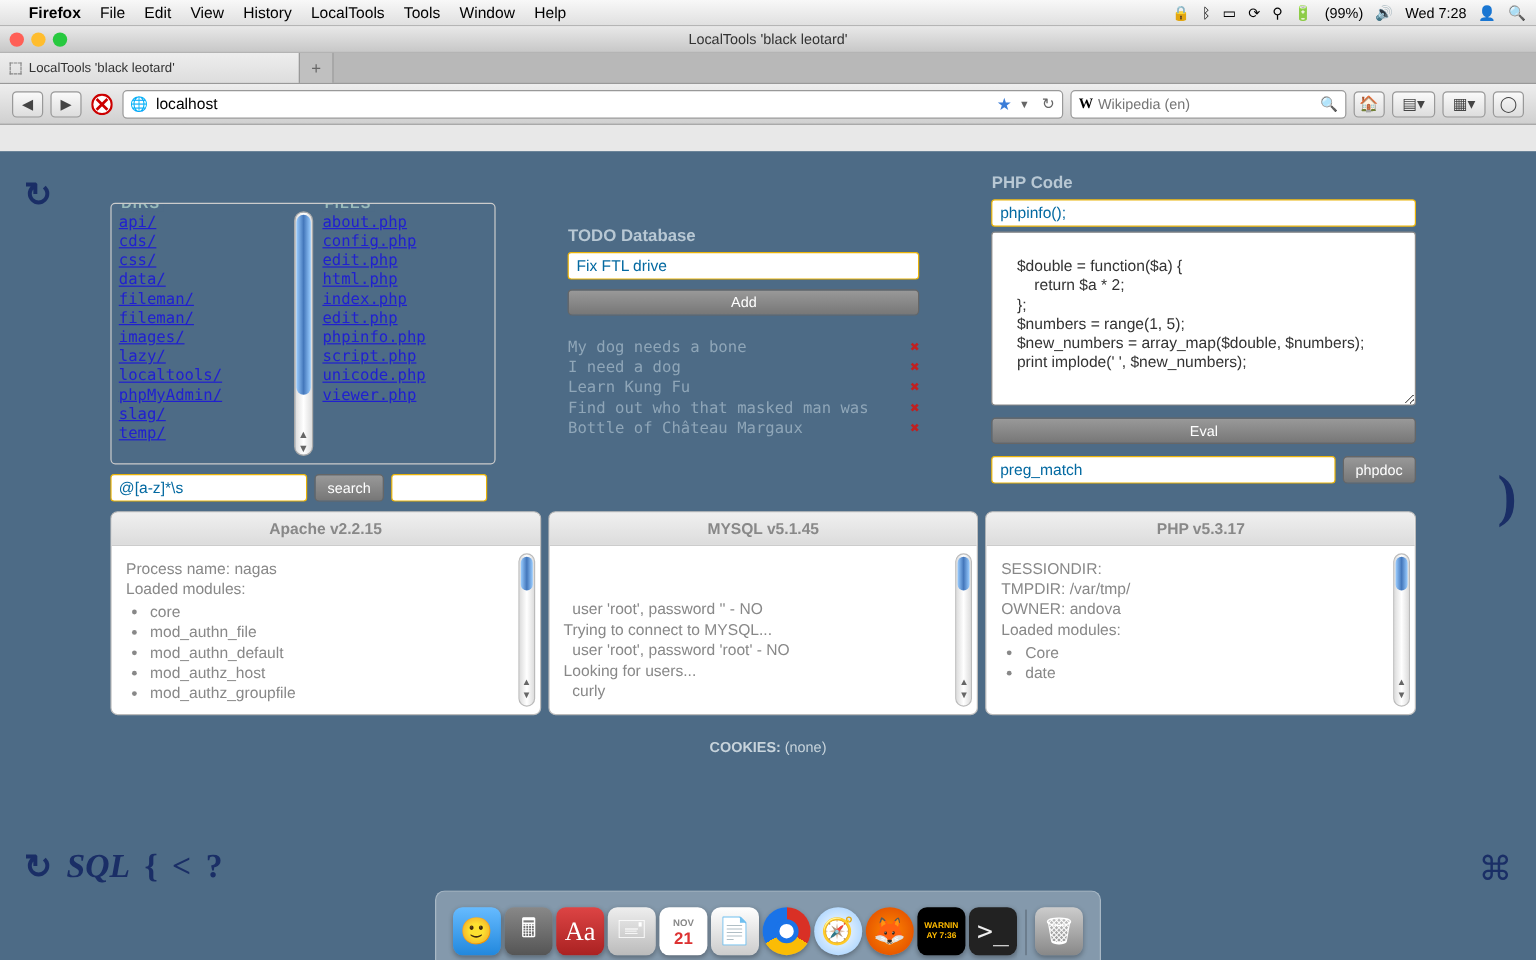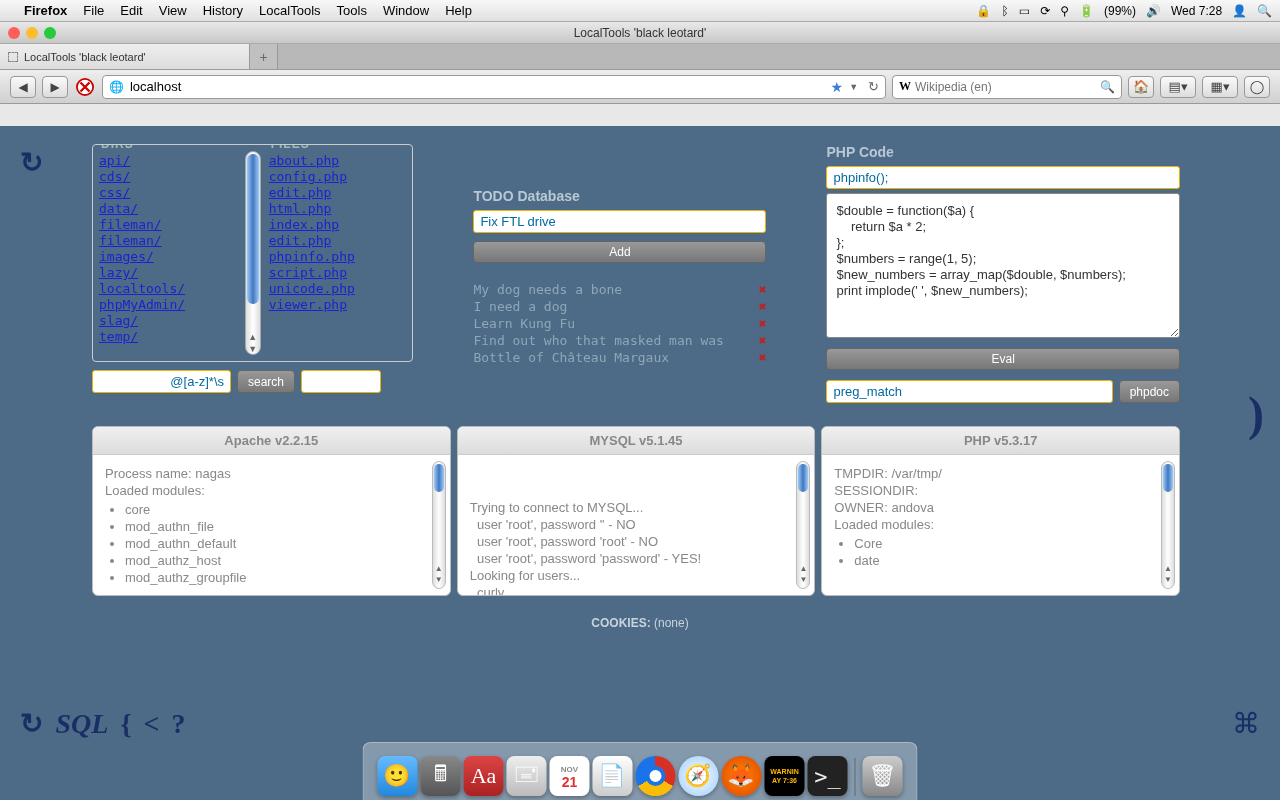--- a/index.html
+++ b/index.html
@@ -47,21 +47,21 @@
 
 .content { position: absolute; top: 104px; left: 0; right: 0; bottom: 0; background: #4d6b86; color: #fff; }
 .refresh-main { position: absolute; top: 20px; left: 20px; color: #1a2e66; font-size: 28px; font-weight: bold; cursor: pointer; }
 .rparen { position: absolute; right: 16px; top: 260px; color: #1a2e66; font-size: 48px; font-family: Georgia, serif; font-weight: bold; }
 
 .row1 { position: absolute; top: 18px; left: 92px; right: 100px; display: flex; gap: 60px; }
 .col { display: flex; flex-direction: column; }
 
 
 .dirfiles { width: 340px; }
-.filebox { border: 1px solid #ccc; border-radius: 4px; display: flex; height: 218px; background: #4d6b86; position: relative; }
+.filebox { border: 1px solid #ccc; border-radius: 4px; display: flex; height: 218px; background: #4d6b86; position: relative; margin-top: 25px; }
 .filebox fieldset { border: none; padding: 0 6px; flex: 1; position: relative; overflow: hidden;}
 .filebox legend { font-size: 12px; font-weight: bold; color: #9bb; letter-spacing: 1px; position: absolute; top: -8px; background: #4d6b86; padding: 0 2px;}
 .filelist { padding-top: 8px; font-family: Monaco, monospace; font-size: 13px; line-height: 16px; }
 .filelist a { color: #2020d0; text-decoration: underline; display: block; }
 .scrollbar { width: 16px; background: linear-gradient(to right,#ddd,#fff,#ddd); border-radius: 8px; margin: 6px 2px; position: relative; border: 1px solid #aaa; }
 .scrollthumb { position: absolute; top: 2px; left: 1px; right: 1px; height: 150px; background: linear-gradient(to right,#9cf,#47b,#9cf); border-radius: 7px; }
 .scrollbar .arr { position: absolute; left: 0; right: 0; text-align: center; font-size: 9px; color: #666; }
 .scrollbar .au { bottom: 12px; } .scrollbar .ad { bottom: 0; }
 .searchrow { display: flex; gap: 6px; margin-top: 8px; }
 .textin { background: #fff; border: 1px solid #eab308; border-radius: 3px; padding: 3px 6px; font-size: 13px; color: #0369a1; font-family: inherit;}
@@ -72,21 +72,21 @@
 .secthdr { font-size: 14px; font-weight: bold; color: #b8c8d4; margin-bottom: 6px; }
 .todoin { width: 100%; }
 .addbtn { margin-top: 8px; }
 .todolist { margin-top: 18px; font-family: Monaco, monospace; font-size: 13px; color: #8fa6b8; line-height: 17px; }
 .todolist div { display: flex; justify-content: space-between; align-items: center; }
 .todolist .x { color: #c02020; font-weight: bold; font-size: 13px; cursor: pointer; }
 
 
 .phpc { width: 374px; }
 .phpin { width: 100%; }
-.codearea { width: 100%; height: 145px; margin-top: 4px; background: #fff; border: 1px solid #888; border-radius: 3px; padding: 9px; font-family: "Lucida Grande", sans-serif; font-size: 13px; color: #333; resize: both; line-height: 16px; }
+.codearea { width: 100%; height: 145px; margin-top: 4px; background: #fff; border: 1px solid #888; border-radius: 3px; padding: 20px; font-family: "Lucida Grande", sans-serif; font-size: 13px; color: #333; resize: both; line-height: 16px; }
 .evalbtn { margin-top: 10px; }
 .docrow { display: flex; gap: 6px; margin-top: 10px; }
 #docin { flex: 1; }
 
 
 .row2 { position: absolute; top: 300px; left: 92px; right: 100px; display: flex; gap: 6px; }
 .panel { flex: 1; background: #fff; border: 1px solid #bbb; border-radius: 6px; overflow: hidden; height: 170px; display: flex; flex-direction: column; }
 .panelhdr { background: linear-gradient(#f0f0f0,#dcdcdc); text-align: center; padding: 6px; font-size: 13px; font-weight: bold; color: #888; border-bottom: 1px solid #ccc; }
 .panelbody { flex: 1; padding: 10px 12px; font-size: 13px; color: #888; overflow: hidden; position: relative; line-height: 17px; }
 .panelbody ul { list-style: disc; padding-left: 20px; margin-top: 2px;}
@@ -237,21 +237,21 @@
                 <a>index.php</a>
                 <a>edit.php</a>
                 <a>phpinfo.php</a>
                 <a>script.php</a>
                 <a>unicode.php</a>
                 <a>viewer.php</a>
               </div>
           </fieldset>
         </div>
         <div class="searchrow">
-          <input class="textin" style="width: 139px; text-align: right;" value="@[a-z]*\s">
+          <input class="textin" style="width: 164px;" value="@[a-z]*\s">
           <button class="btn">search</button>
           <input class="textin" style="width: 80px;">
         </div>
       </div>
 
       <div class="col todo">
         <div class="secthdr">TODO Database</div>
         <input class="textin todoin" value="Fix FTL drive" style="">
         <button class="btn addbtn">Add</button>
         <div class="todolist" id="todolist">
@@ -311,29 +311,29 @@
           <div class="pscroll">
               <div class="thumb"></div>
               <div class="arr au">▲</div>
               <div class="arr ad">▼</div>
             </div>
         </div>
       </div>
       <div class="panel">
         <div class="panelhdr">MYSQL v5.1.45</div>
         <div class="panelbody" id="mysqlbody" style="white-space:pre">
-          <div>Trying to connect to MYSQL...</div><div>  user 'root', password '' - NO</div><div>  user 'root', password 'root' - NO</div><div>  user 'root', password 'password' - YES!</div><div>Looking for users...</div><div>  curly</div><div class="pscroll"><div class="thumb"></div><div class="arr au">▲</div><div class="arr ad">▼</div></div>
+          <div>  user 'root', password '' - NO</div><div>Trying to connect to MYSQL...</div><div>  user 'root', password 'root' - NO</div><div>Looking for users...</div><div>  curly</div><div class="pscroll"><div class="thumb"></div><div class="arr au">▲</div><div class="arr ad">▼</div></div>
         </div>
       </div>
       <div class="panel">
         <div class="panelhdr">PHP v5.3.17</div>
         <div class="panelbody">
           <div id="phplines">
+              <div>SESSIONDIR:</div>
               <div>TMPDIR: /var/tmp/</div>
-              <div>SESSIONDIR:</div>
               <div>OWNER: andova</div>
               <div>Loaded modules:</div>
             </div>
           <ul id="phpmods">
               <li>Core</li>
               <li>date</li>
             </ul>
           <div class="pscroll">
               <div class="thumb"></div>
               <div class="arr au">▲</div>

